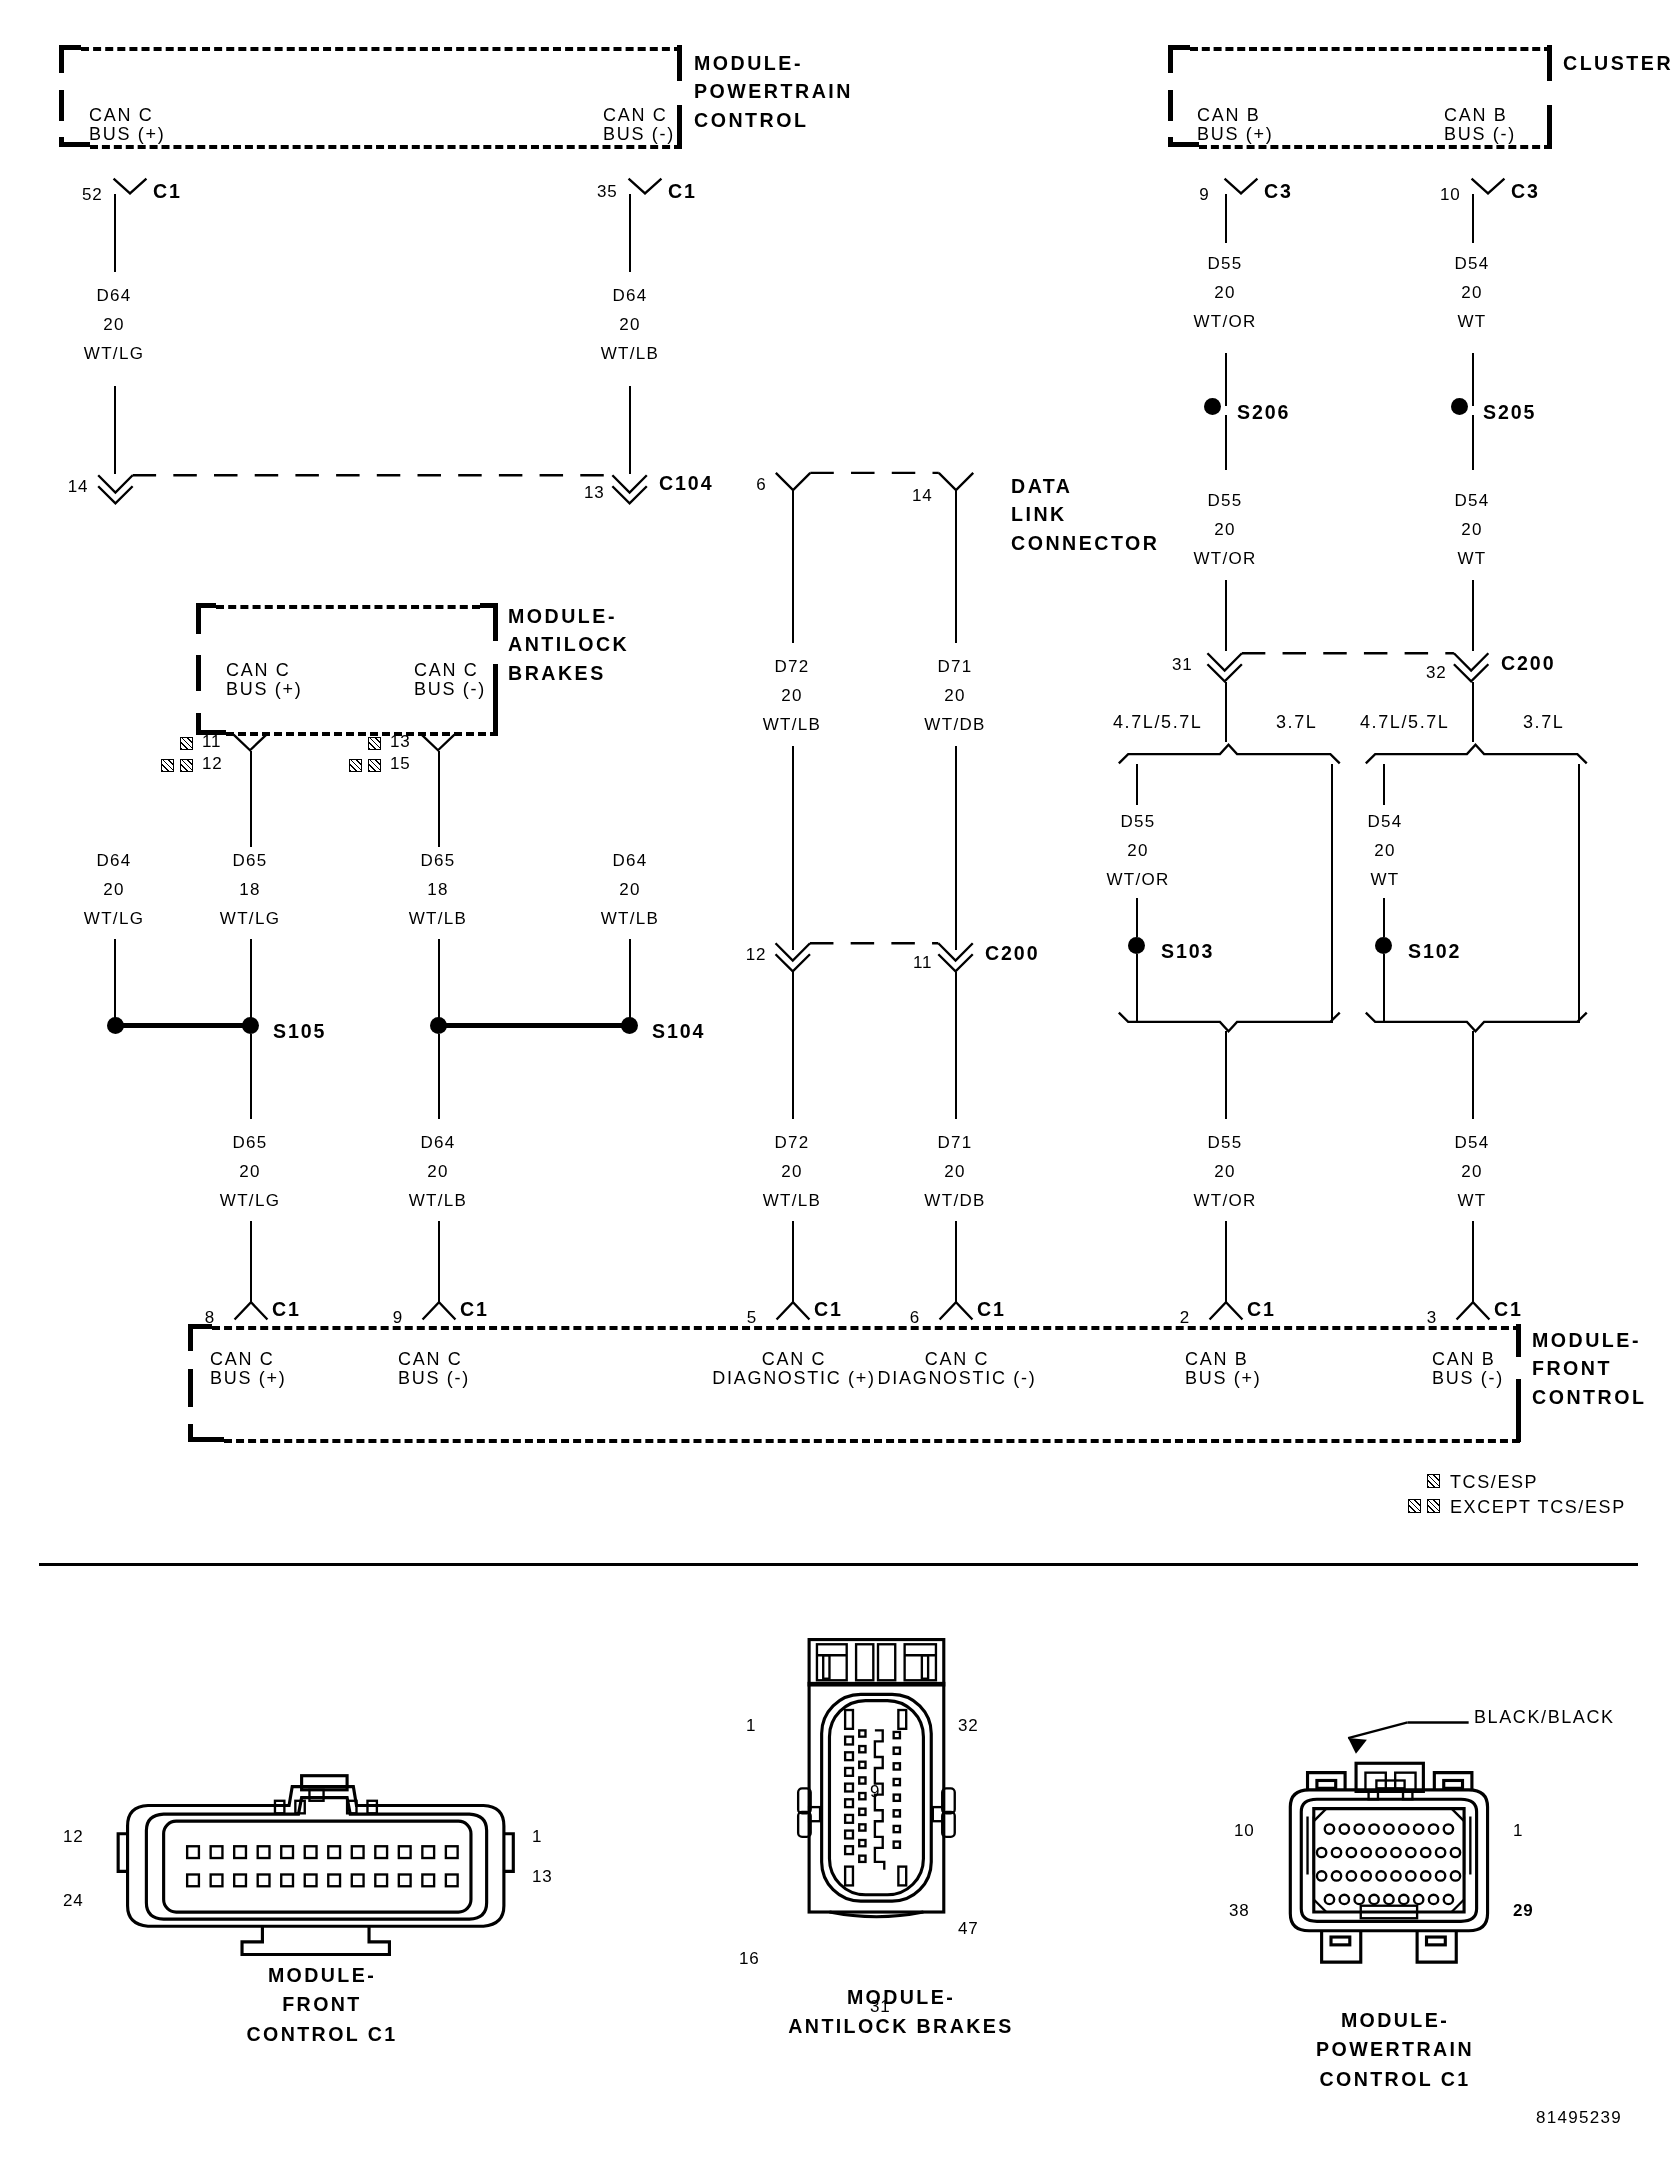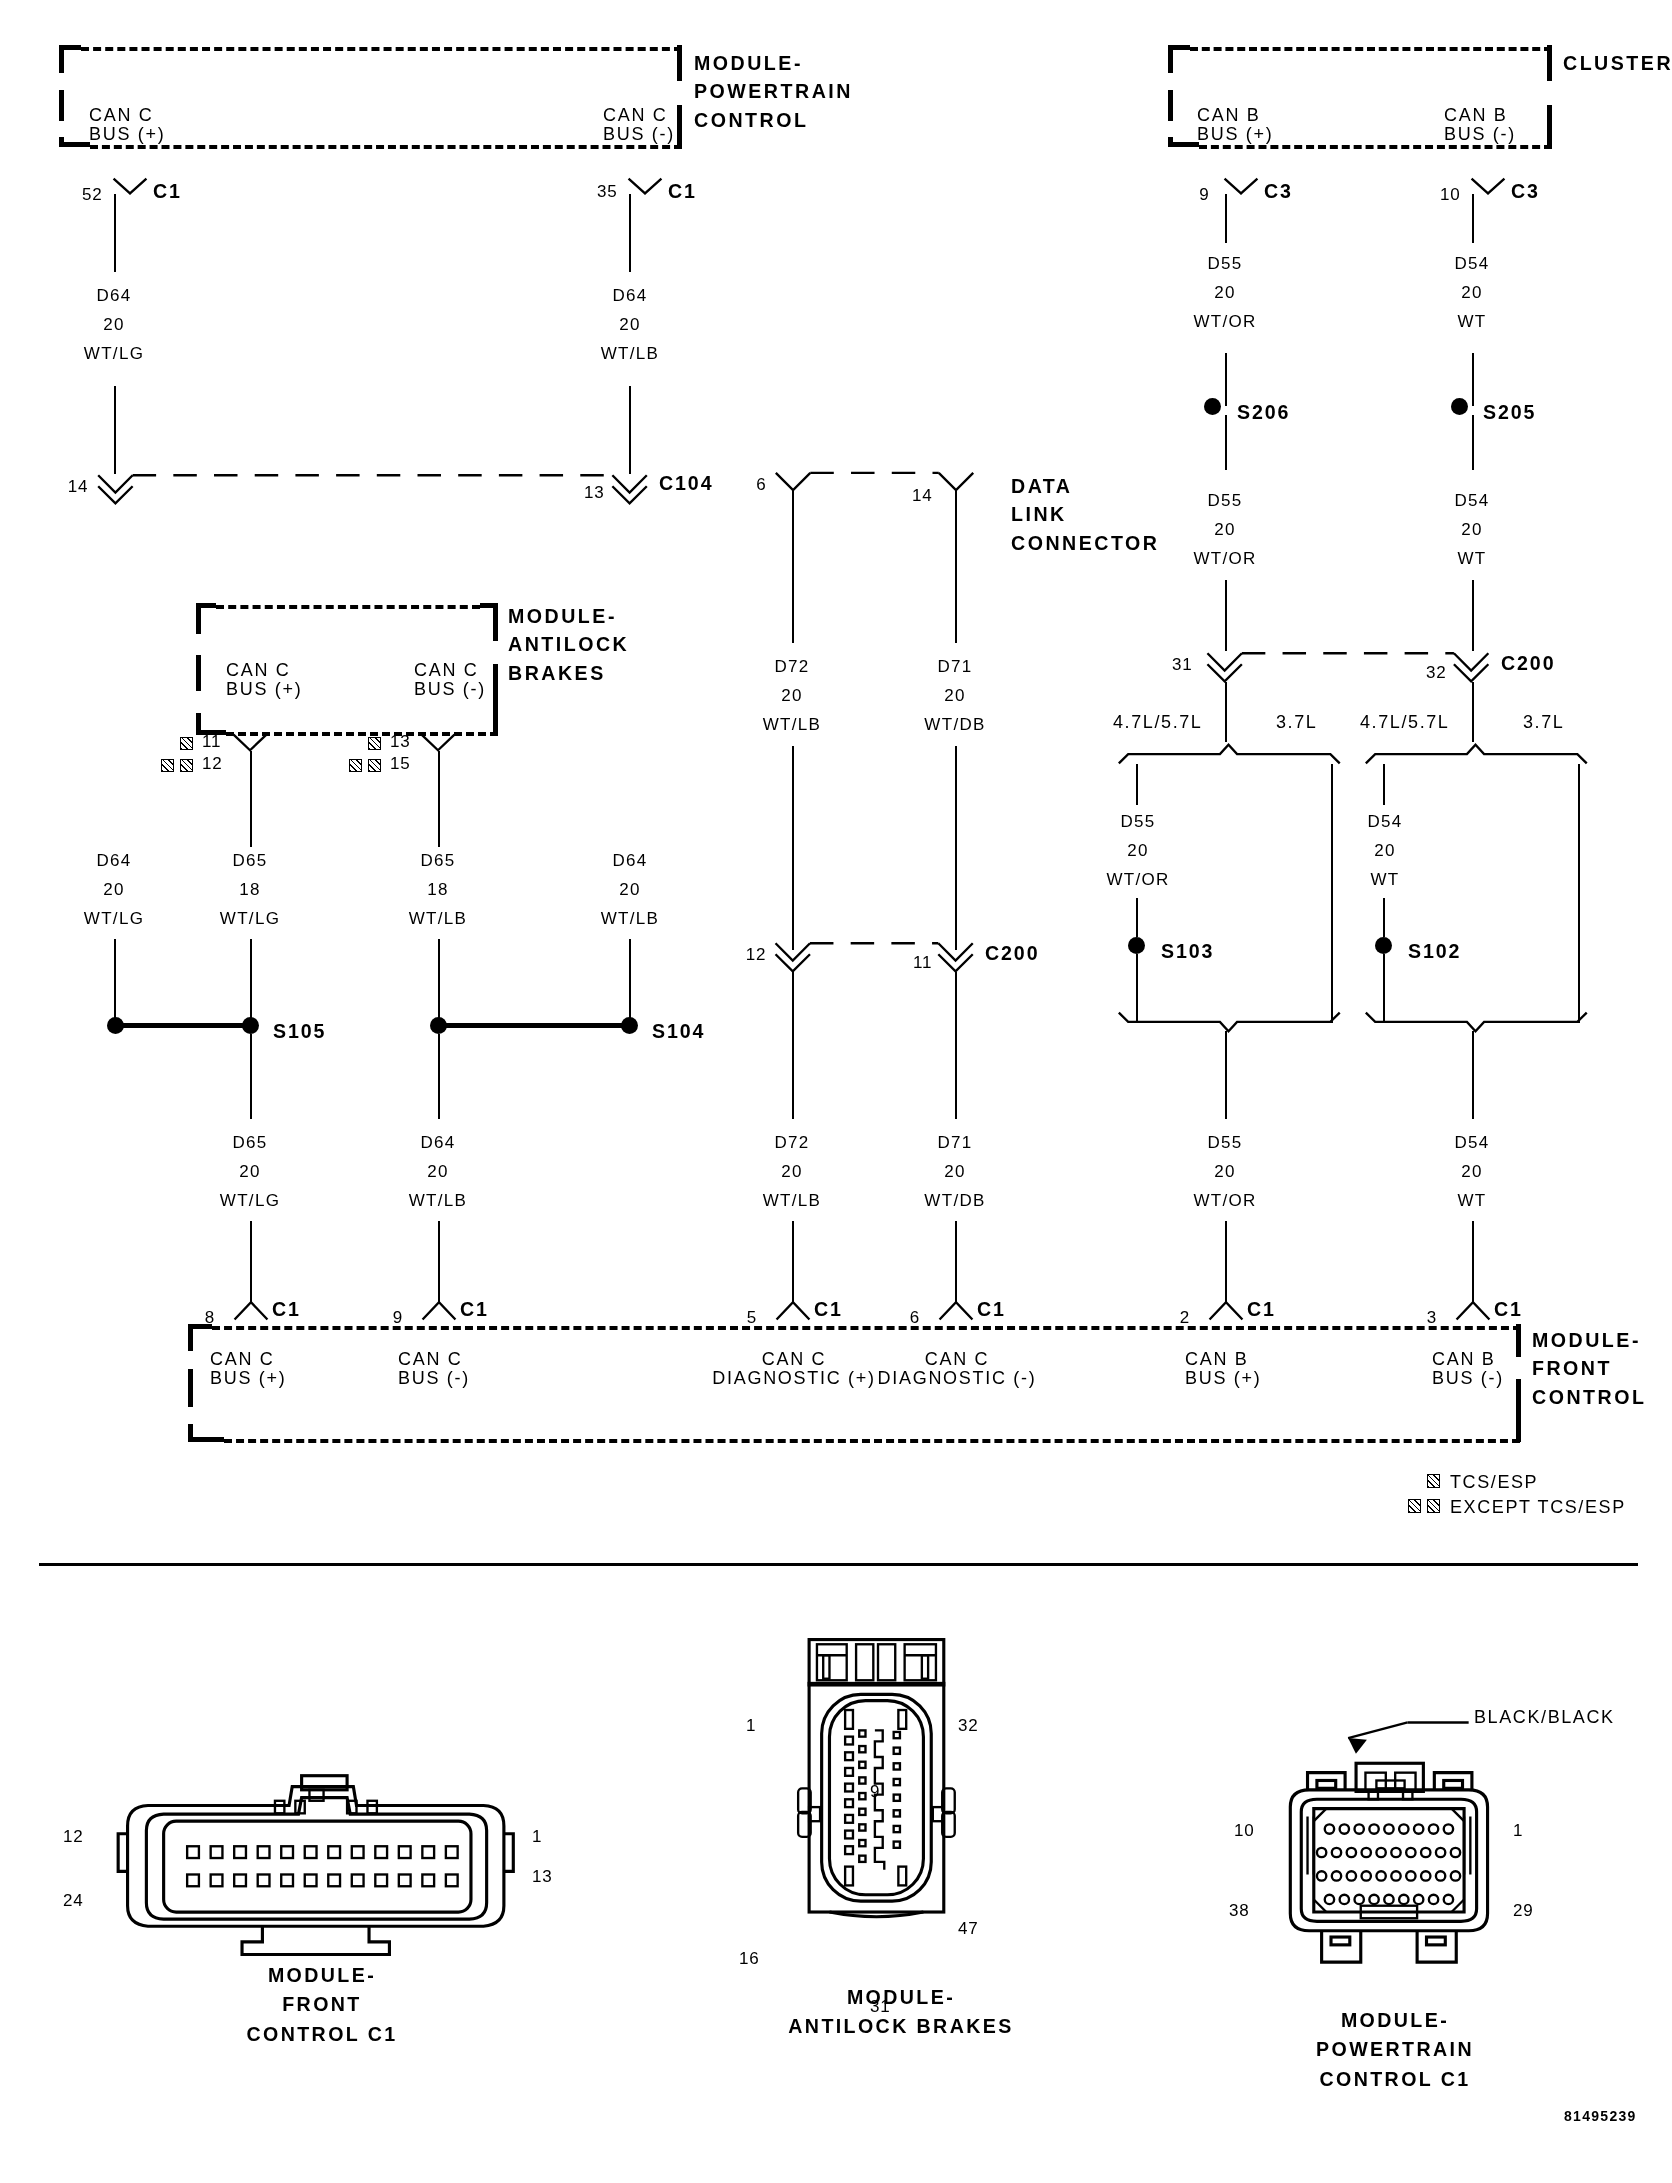--- a/index.html
+++ b/index.html
@@ -9,21 +9,21 @@
   .abs{position:absolute;}
 
   
   .lbl{font-size:18px;letter-spacing:1.7px;white-space:nowrap;line-height:1.05;}
   .lbl-sm{font-size:18px;letter-spacing:1.6px;white-space:nowrap;}
   .pin{font-size:17px;letter-spacing:0.8px;white-space:nowrap;}
   .bold{font-weight:bold;font-size:19.6px;letter-spacing:1.9px;white-space:nowrap;}
   .modtitle{font-weight:bold;font-size:19.6px;letter-spacing:2.5px;line-height:1.45;white-space:nowrap;}
   .wire{font-size:17px;letter-spacing:1.3px;white-space:nowrap;text-align:center;line-height:1.72;}
   .ctitle{font-weight:bold;font-size:19.6px;letter-spacing:2.4px;line-height:1.5;text-align:center;white-space:nowrap;}
-  .docnum{font-weight:bold;font-size:14px;letter-spacing:1.3px;margin-left:28px;}
+  .docnum{font-weight:normal;font-size:17px;letter-spacing:1.3px;}
 
   
   .vline{background:#000;width:2.4px;}
   .thick{background:#000;height:4.7px;}
   .dot{background:#000;border-radius:50%;width:17px;height:17px;}
   .divider{background:#000;height:3.1px;}
   .dash-h{height:0;border-top:4.7px dashed #000;}
   .seg-h{background:#000;height:4.7px;}
   .seg-v{background:#000;width:4.7px;}
 
@@ -698,21 +698,21 @@
           <circle cx="148" cy="182" r="6"></circle>
           <circle cx="167" cy="182" r="6"></circle>
       <circle cx="186" cy="182" r="6"></circle>
           <circle cx="205" cy="182" r="6"></circle>
           <circle cx="224" cy="182" r="6"></circle>
     </g>
   </svg>
   <span class="abs pin" style="left:-39px;top:64px;">10</span>
   <span class="abs pin" style="left:-44px;top:144px;">38</span>
   <span class="abs pin" style="left:240px;top:64px;">1</span>
-  <span class="abs pin" style="left:240px;top:144px;">29</span>
+  <span class="abs pin" style="left:240px;top:144px;font-weight:bold;">29</span>
 </div>
 <div class="abs ctitle" style="left:1246px;top:2006px;width:298px;">
   MODULE-<br>POWERTRAIN<br>CONTROL C1
 </div>
 
 <div class="abs docnum" style="left:1536px;top:2108px;">81495239</div>
 
 </div>
 
 

